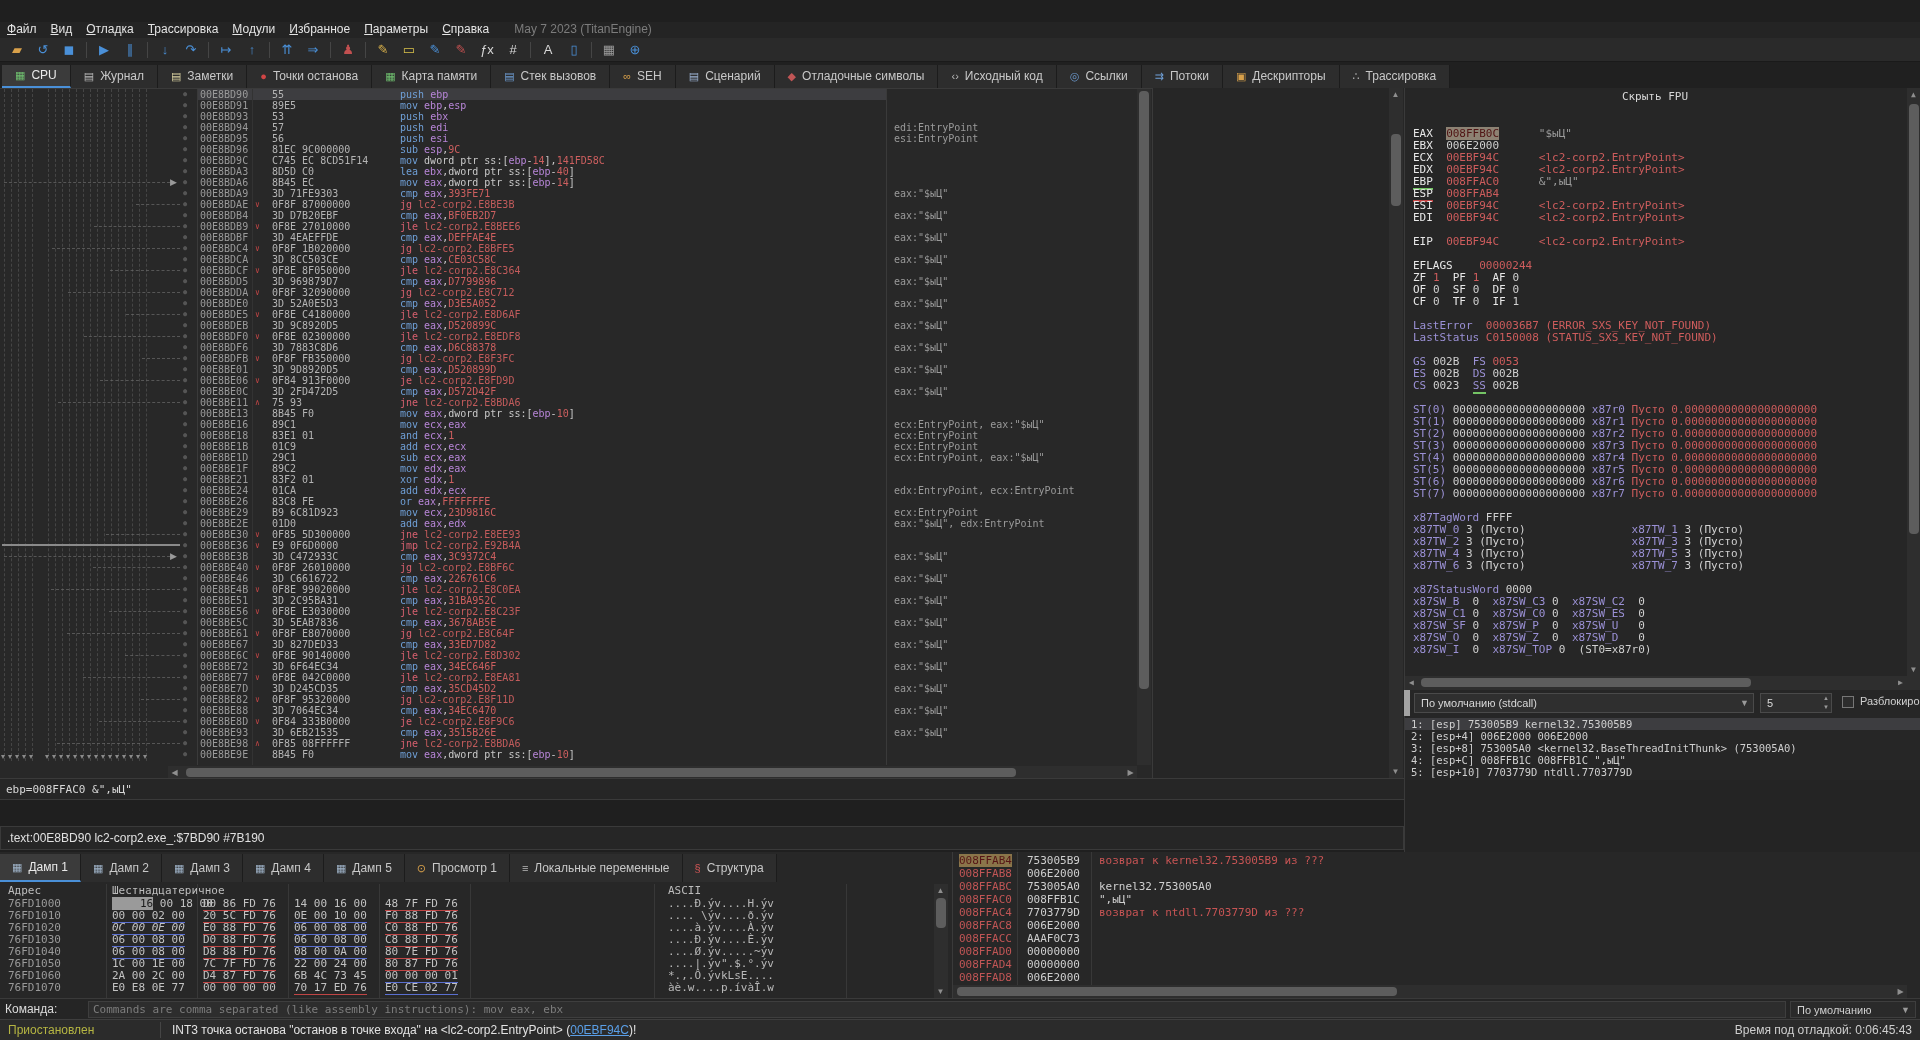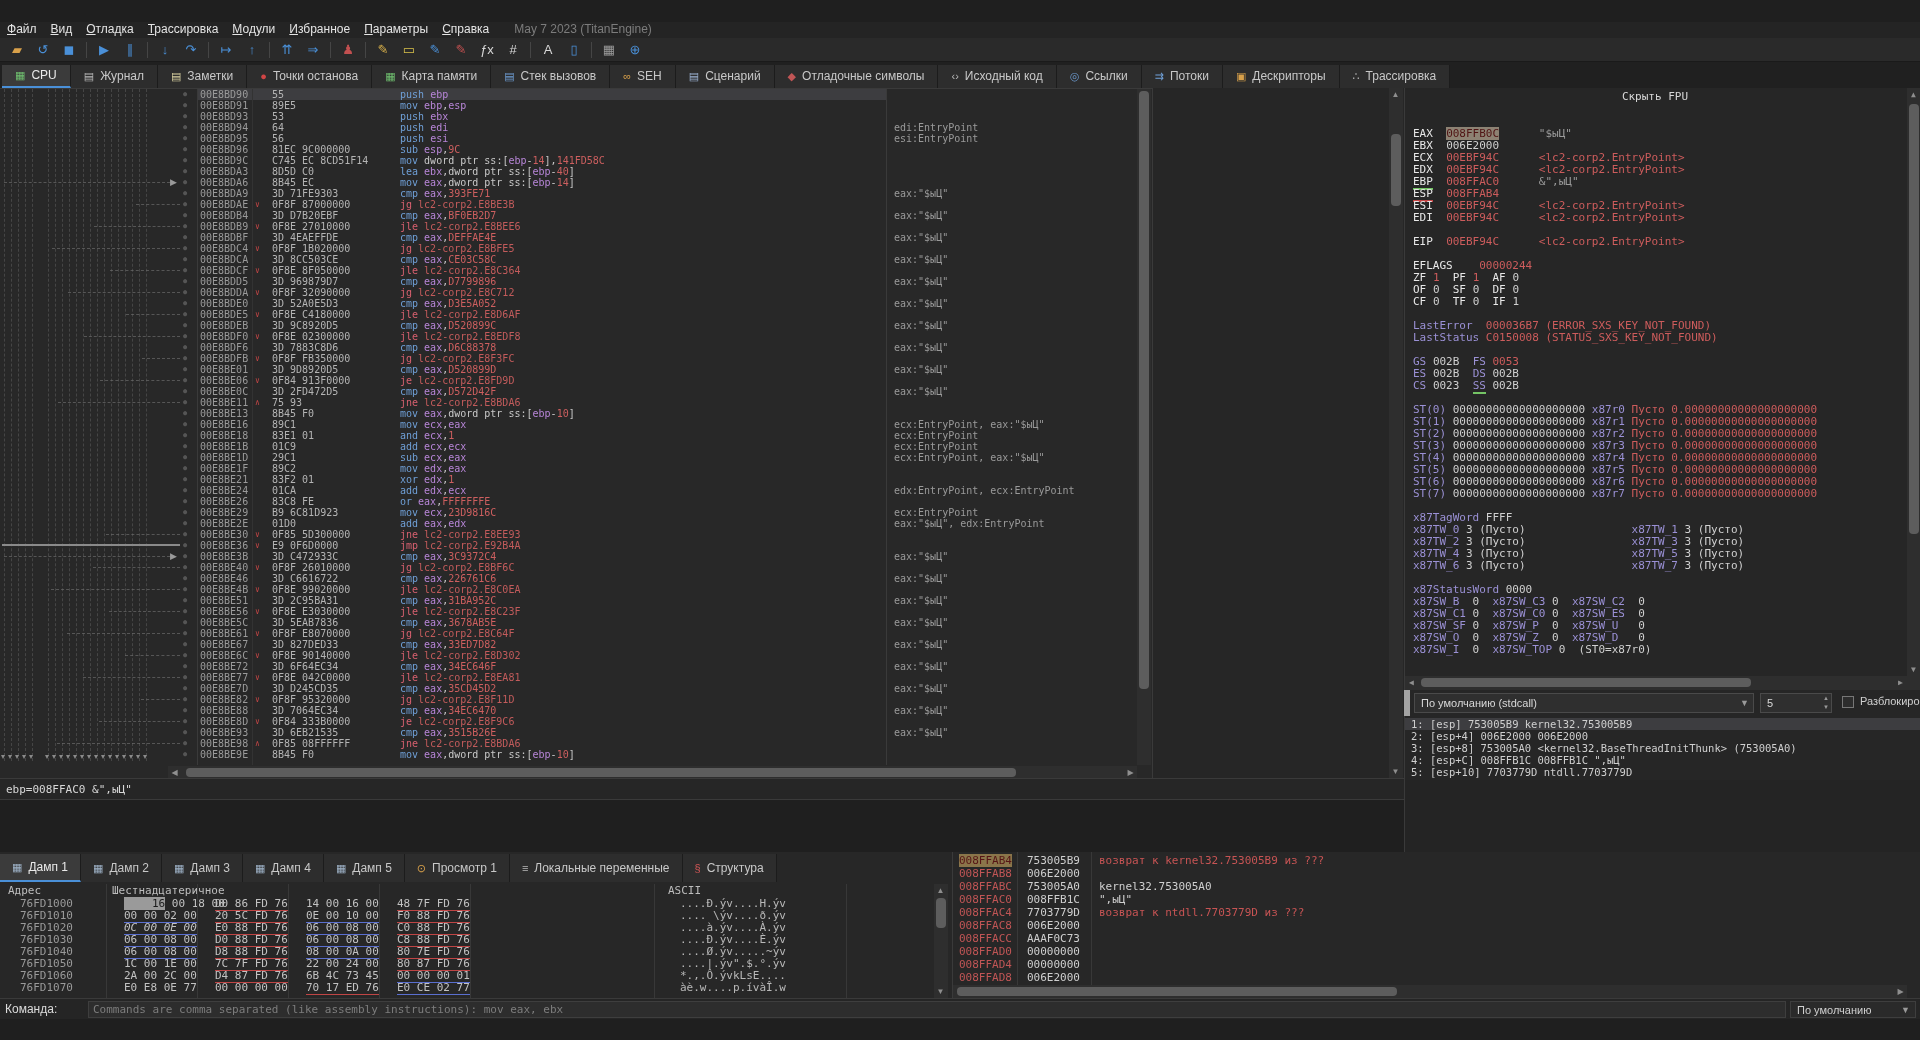--- a/index.html
+++ b/index.html
@@ -72,21 +72,21 @@
   
   .infoline{position:absolute;left:0;top:778px;width:1404px;height:22px;background:#262626;border-top:1px solid #3a3a3a;border-bottom:1px solid #3a3a3a;font-family:"DejaVu Sans Mono",monospace;font-size:11px;color:#d8d8d8;line-height:21px;padding-left:6px;}
   .addrline{position:absolute;left:0;top:826px;width:1404px;height:24px;background:#262626;border:1px solid #3a3a3a;font-size:12px;color:#e0e0e0;line-height:22px;padding-left:6px;}
   
   .dump{position:absolute;left:0;top:852px;width:952px;height:146px;background:#272727;overflow:hidden;}
   .dumptabs{position:absolute;left:0;top:0;height:30px;display:flex;align-items:flex-end;}
   .dtab{height:28px;line-height:26px;background:#2d2d2d;border-right:1px solid #1c1c1c;padding:0 12px;font-size:12px;color:#c8c8c8;display:flex;align-items:center;white-space:nowrap;}
   .dtab .ticon{font-size:11px;margin-right:6px;}
   .dtab.active{background:#3b3b3b;color:#eaeaea;border-bottom:2px solid #4a90d8;}
   .dhead{position:absolute;top:32px;font-family:"DejaVu Sans Mono",monospace;font-size:11px;color:#bdbdbd;}
-  .dumprow{position:absolute;left:12px;width:934px;height:12px;font-family:"DejaVu Sans Mono",monospace;font-size:11px;line-height:12px;white-space:pre;}
+  .dumprow{position:absolute;left:0;width:934px;height:12px;font-family:"DejaVu Sans Mono",monospace;font-size:11px;line-height:12px;white-space:pre;}
   .du-a{position:absolute;left:8px;color:#9a9a9a;}
   .du-g{position:absolute;color:#c2c2c2;}
   .du-g.u-red{border-bottom:1px solid #c04545;}
   .du-g.u-blue{border-bottom:1px solid #5a6fd0;}
   .du-s{position:absolute;left:668px;color:#b8b8b8;}
   .selbyte{background:#9a9a9a;color:#1b1b1b;padding-left:28px;}
   .dvline{position:absolute;top:32px;height:114px;width:1px;background:#383838;}
   
   .stack{position:absolute;left:952px;top:852px;width:968px;height:146px;background:#272727;border-left:1px solid #3a3a3a;overflow:hidden;}
   .srow{position:absolute;left:0;width:968px;height:13px;font-family:"DejaVu Sans Mono",monospace;font-size:11px;line-height:13px;white-space:pre;}
@@ -278,21 +278,21 @@
         <div class="gutter-h" style="left: 4px; width: 166px; top: 93px;"></div>
         <span class="gutter-a" style="left: 170px; top: 89px;">▶</span>
         <div class="gutter-h" style="left: 4px; width: 166px; top: 467px;"></div>
         <span class="gutter-a" style="left: 170px; top: 463px;">▶</span>
         <div class="gutter-s" style="left: 2px; width: 178px; top: 455px;"></div>
       </div>
     <div id="drows">
         <div class="drow" style="top: 0px;"><div class="rowhl"></div><span class="d-dot">●</span><span class="d-addr">00E8BD90</span><span class="d-bytes">55</span><span class="d-instr"><span class="mi">push</span><span class="pl"> </span><span class="rg">ebp</span></span></div>
         <div class="drow" style="top: 11px;"><span class="d-dot">●</span><span class="d-addr">00E8BD91</span><span class="d-bytes">89E5</span><span class="d-instr"><span class="mi">mov</span><span class="pl"> </span><span class="rg">ebp</span><span class="pl">,</span><span class="rg">esp</span></span></div>
         <div class="drow" style="top: 22px;"><span class="d-dot">●</span><span class="d-addr">00E8BD93</span><span class="d-bytes">53</span><span class="d-instr"><span class="mi">push</span><span class="pl"> </span><span class="rg">ebx</span></span></div>
-        <div class="drow" style="top: 33px;"><span class="d-dot">●</span><span class="d-addr">00E8BD94</span><span class="d-bytes">64</span><span class="d-instr"><span class="mi">push</span><span class="pl"> </span><span class="rg">edi</span></span><span class="d-cmt">edi:EntryPoint</span></div>
+        <div class="drow" style="top: 33px;"><span class="d-dot">●</span><span class="d-addr">00E8BD94</span><span class="d-bytes">57</span><span class="d-instr"><span class="mi">push</span><span class="pl"> </span><span class="rg">edi</span></span><span class="d-cmt">edi:EntryPoint</span></div>
         <div class="drow" style="top: 44px;"><span class="d-dot">●</span><span class="d-addr">00E8BD95</span><span class="d-bytes">56</span><span class="d-instr"><span class="mi">push</span><span class="pl"> </span><span class="rg">esi</span></span><span class="d-cmt">esi:EntryPoint</span></div>
         <div class="drow" style="top: 55px;"><span class="d-dot">●</span><span class="d-addr">00E8BD96</span><span class="d-bytes">81EC 9C000000</span><span class="d-instr"><span class="mi">sub</span><span class="pl"> </span><span class="rg">esp</span><span class="pl">,</span><span class="nm">9C</span></span></div>
         <div class="drow" style="top: 66px;"><span class="d-dot">●</span><span class="d-addr">00E8BD9C</span><span class="d-bytes">C745 EC 8CD51F14</span><span class="d-instr"><span class="mi">mov</span><span class="pl"> </span><span class="pl">dword</span><span class="pl"> </span><span class="pl">ptr</span><span class="pl"> </span><span class="pl">ss</span><span class="pl">:</span><span class="pl">[</span><span class="rg">ebp</span><span class="pl">-</span><span class="nm">14</span><span class="pl">]</span><span class="pl">,</span><span class="nm">141FD58C</span></span></div>
         <div class="drow" style="top: 77px;"><span class="d-dot">●</span><span class="d-addr">00E8BDA3</span><span class="d-bytes">8D5D C0</span><span class="d-instr"><span class="mi">lea</span><span class="pl"> </span><span class="rg">ebx</span><span class="pl">,</span><span class="pl">dword</span><span class="pl"> </span><span class="pl">ptr</span><span class="pl"> </span><span class="pl">ss</span><span class="pl">:</span><span class="pl">[</span><span class="rg">ebp</span><span class="pl">-</span><span class="nm">40</span><span class="pl">]</span></span></div>
         <div class="drow" style="top: 88px;"><span class="d-dot">●</span><span class="d-addr">00E8BDA6</span><span class="d-bytes">8B45 EC</span><span class="d-instr"><span class="mi">mov</span><span class="pl"> </span><span class="rg">eax</span><span class="pl">,</span><span class="pl">dword</span><span class="pl"> </span><span class="pl">ptr</span><span class="pl"> </span><span class="pl">ss</span><span class="pl">:</span><span class="pl">[</span><span class="rg">ebp</span><span class="pl">-</span><span class="nm">14</span><span class="pl">]</span></span></div>
         <div class="drow" style="top: 99px;"><span class="d-dot">●</span><span class="d-addr">00E8BDA9</span><span class="d-bytes">3D 71FE9303</span><span class="d-instr"><span class="mi">cmp</span><span class="pl"> </span><span class="rg">eax</span><span class="pl">,</span><span class="nm">393FE71</span></span><span class="d-cmt">eax:"$ыЦ"</span></div>
         <div class="drow" style="top: 110px;"><span class="d-dot">●</span><span class="d-addr">00E8BDAE</span><span class="d-mark">∨</span><span class="d-bytes">0F8F 87000000</span><span class="d-instr"><span class="mj">jg</span><span class="pl"> </span><span class="tg">lc2-corp2.E8BE3B</span></span></div>
         <div class="drow" style="top: 121px;"><span class="d-dot">●</span><span class="d-addr">00E8BDB4</span><span class="d-bytes">3D D7B20EBF</span><span class="d-instr"><span class="mi">cmp</span><span class="pl"> </span><span class="rg">eax</span><span class="pl">,</span><span class="nm">BF0EB2D7</span></span><span class="d-cmt">eax:"$ыЦ"</span></div>
         <div class="drow" style="top: 132px;"><span class="d-dot">●</span><span class="d-addr">00E8BDB9</span><span class="d-mark">∨</span><span class="d-bytes">0F8E 27010000</span><span class="d-instr"><span class="mj">jle</span><span class="pl"> </span><span class="tg">lc2-corp2.E8BEE6</span></span></div>
         <div class="drow" style="top: 143px;"><span class="d-dot">●</span><span class="d-addr">00E8BDBF</span><span class="d-bytes">3D 4EAEFFDE</span><span class="d-instr"><span class="mi">cmp</span><span class="pl"> </span><span class="rg">eax</span><span class="pl">,</span><span class="nm">DEFFAE4E</span></span><span class="d-cmt">eax:"$ыЦ"</span></div>
@@ -432,20 +432,21 @@
   <div class="args" id="args">
       <div class="arow sel" style="top: 2px;">1: [esp] 753005B9 kernel32.753005B9</div>
       <div class="arow" style="top: 14px;">2: [esp+4] 006E2000 006E2000</div>
       <div class="arow" style="top: 26px;">3: [esp+8] 753005A0 &lt;kernel32.BaseThreadInitThunk&gt; (753005A0)</div>
       <div class="arow" style="top: 38px;">4: [esp+C] 008FFB1C 008FFB1C ",ыЦ"</div>
       <div class="arow" style="top: 50px;">5: [esp+10] 7703779D ntdll.7703779D</div>
     </div>
   <div class="rightfill"></div>
 
   <div class="infoline">ebp=008FFAC0 &amp;",ыЦ"</div>
+  <div class="addrline">.text:00E8BD90 lc2-corp2.exe_:$7BD90 #7B190</div>
 
   <div class="dump">
     <div class="dumptabs" id="dumptabs">
         <div class="dtab active">
           <span class="ticon" style="color: rgb(159, 179, 200);">▦</span>
           <span>Дамп 1</span>
         </div>
         <div class="dtab">
           <span class="ticon" style="color: rgb(159, 179, 200);">▦</span>
           <span>Дамп 2</span>
@@ -524,14 +525,20 @@
   </div>
 
   <div class="cmdbar">
     <span class="cmdlab">Команда:</span>
     <input class="cmdinput" placeholder="Commands are comma separated (like assembly instructions): mov eax, ebx" style="">
     <div class="cmdcombo">
       <span>По умолчанию</span><span style="float:right;margin-right:5px;color:#9a9a9a;font-size:9px;">▼</span>
     </div>
   </div>
 
+  <div class="statusbar">
+    <span class="st-state">Приостановлен</span>
+    <span class="st-sep"></span>
+    <span class="st-msg"><span>INT3 точка останова "останов в точке входа" на &lt;lc2-corp2.EntryPoint&gt; (</span><span class="st-link">00EBF94C</span><span>)!</span></span>
+    <span class="st-time">Время под отладкой: 0:06:45:43</span>
+  </div>
 
 </div>
 
 </body></html>

